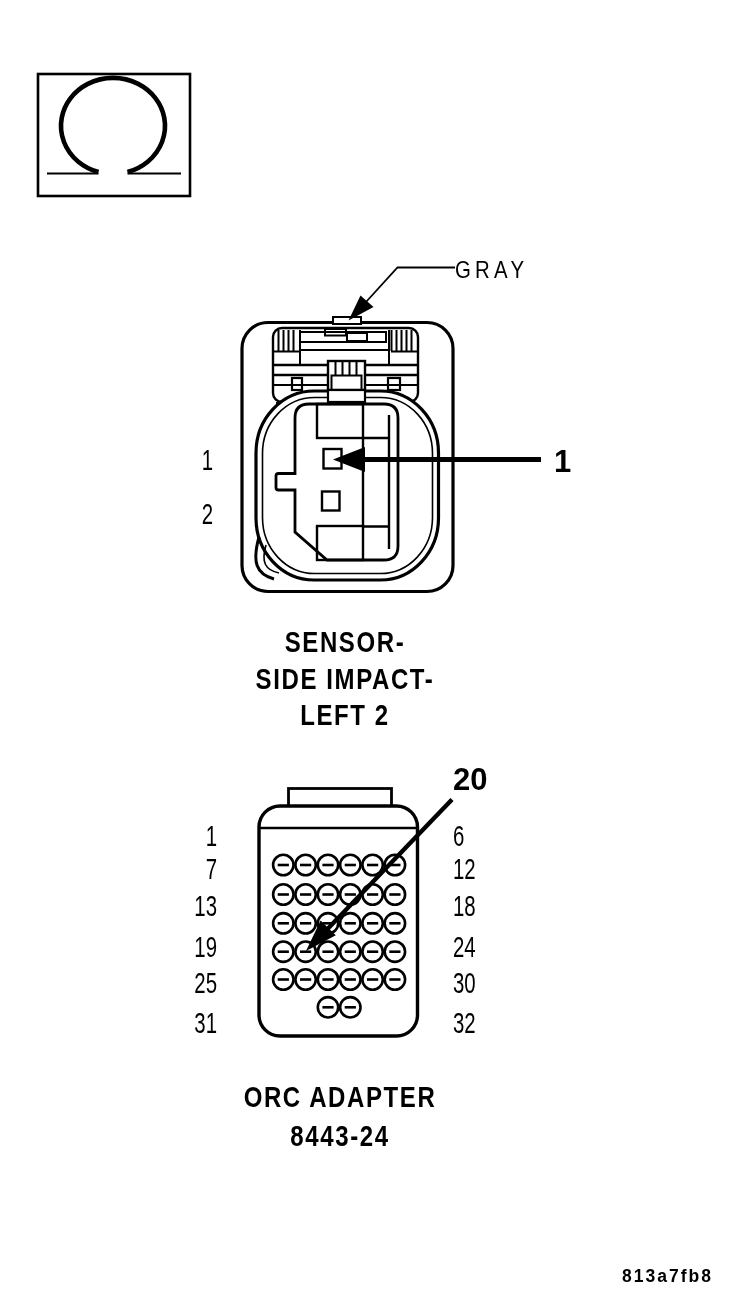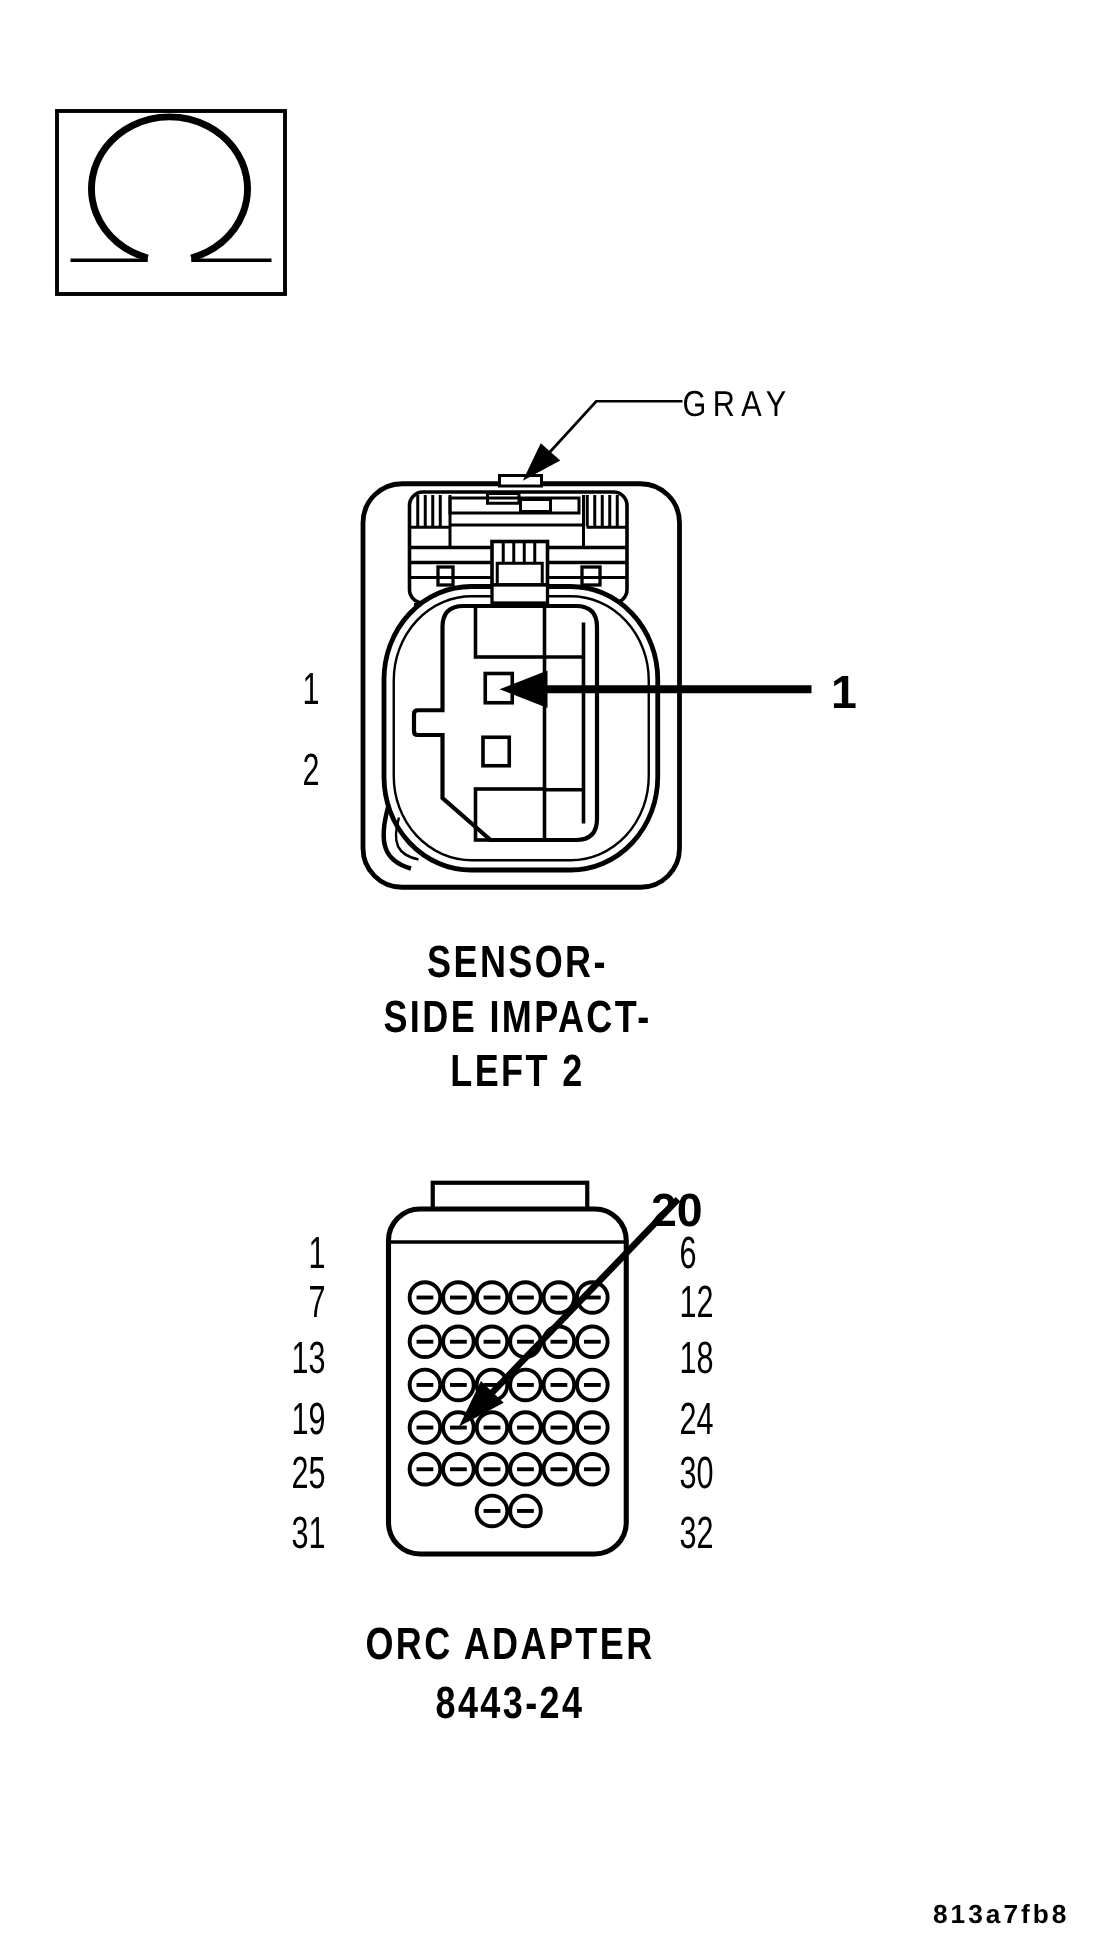--- a/index.html
+++ b/index.html
@@ -189,21 +189,21 @@
 
   <div class="txt pin-num left" style="left:133px; top:445px;">1</div>
   <div class="txt pin-num left" style="left:133px; top:499px;">2</div>
 
   <div class="txt callout" style="left:554px; top:446px;">1</div>
 
   <div class="txt caption" style="left:215px; top:627px;">SENSOR-</div>
   <div class="txt caption" style="left:215px; top:664px;">SIDE IMPACT-</div>
   <div class="txt caption" style="left:215px; top:700px;">LEFT 2</div>
 
-  <div class="txt callout" style="left:434px; top:764px;margin-top:27px;">20</div>
+  <div class="txt callout" style="left:453px; top:764px;">20</div>
 
   <div class="txt pin-num left" style="left:137px; top:821px;">1</div>
   <div class="txt pin-num left" style="left:137px; top:854px;">7</div>
   <div class="txt pin-num left" style="left:137px; top:891px;">13</div>
   <div class="txt pin-num left" style="left:137px; top:932px;">19</div>
   <div class="txt pin-num left" style="left:137px; top:968px;">25</div>
   <div class="txt pin-num left" style="left:137px; top:1008px;">31</div>
 
   <div class="txt pin-num right" style="left:453px; top:821px;">6</div>
   <div class="txt pin-num right" style="left:453px; top:854px;">12</div>

